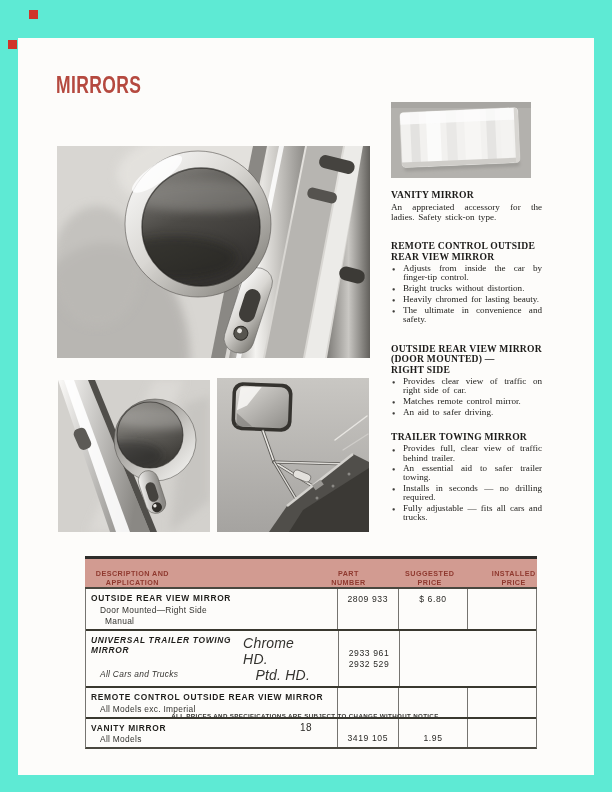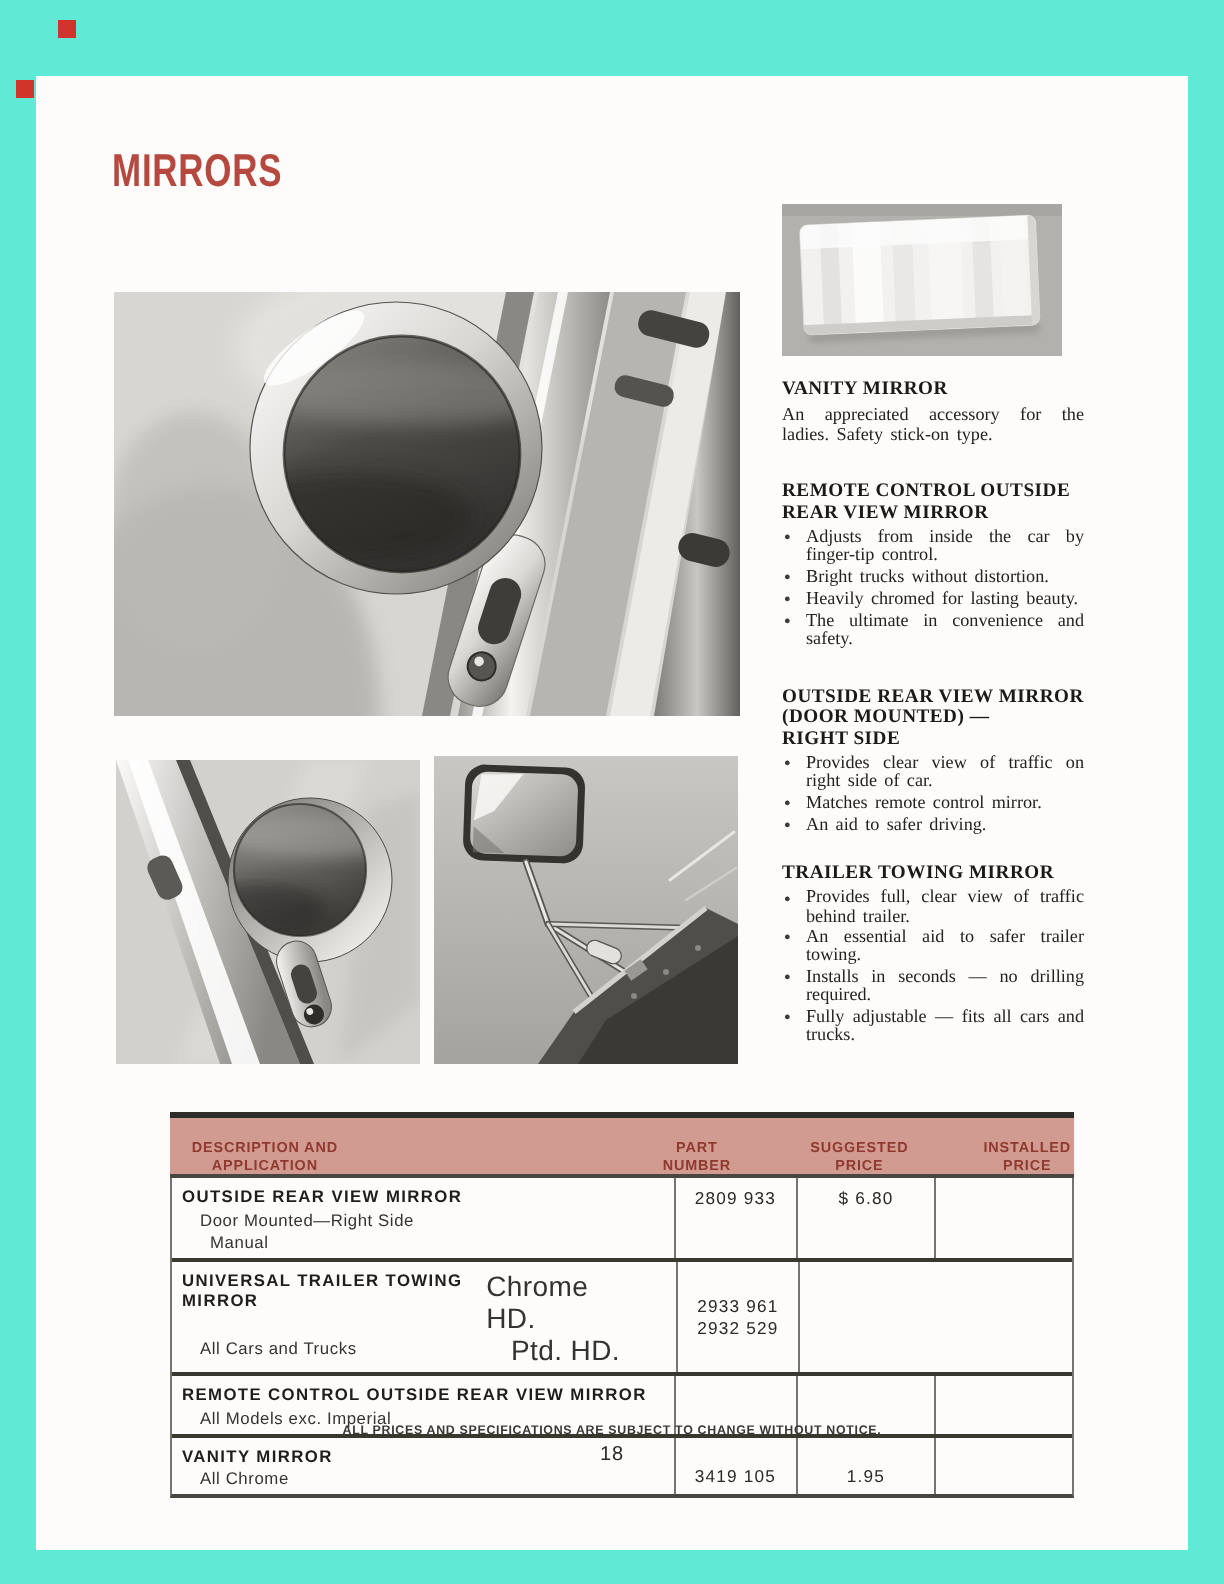--- a/index.html
+++ b/index.html
@@ -49,21 +49,21 @@
   .t-body { border-left:1px solid #767470; border-right:1px solid #767470; border-bottom:2px solid #49473f; background:#fdfcfa; }
   .row { display:flex; }
   .row.sep-thick { border-top:2.5px solid #39382f; }
   .row.sep-thin  { border-top:2px solid #39382f; }
   .c-desc { width:252px; box-sizing:border-box; padding:4px 0 3px 5px; }
   .c-part, .c-sugg, .c-inst { box-sizing:border-box; border-left:1px solid #767470;
       display:flex; flex-direction:column; justify-content:center; align-items:center; }
   .c-part { width:61px; } .c-sugg { width:70px; } .c-inst { width:69px; }
   .row-title { font-weight:bold; font-size:8.4px; letter-spacing:.7px; color:#1f1e1b; }
   .row-sub { font-size:8.4px; letter-spacing:.3px; color:#34332f; padding-left:9px; margin-top:1.5px; }
-  .dline { display:flex; justify-content:space-between; padding-right:28px; }
+  .dline { display:flex; justify-content:space-between; padding-right:28px;font-style:italic; }
   .variant { font-size:14px; letter-spacing:.2px; color:#34332f; font-weight:normal; }
   .num { font-size:8.6px; letter-spacing:.6px; color:#2a2926; line-height:11px; }
   .r1 { min-height:39px; } .r2 { min-height:31px; } .r3 { min-height:22px; } .r4 { min-height:23px; }
   .r1 .c-part, .r1 .c-sugg { justify-content:flex-end; padding-bottom:24px; }
   .r4 .c-part, .r4 .c-sugg { justify-content:flex-end; padding-bottom:3px; }
 
   .footer { position:absolute; left:0; right:0; top:712px; text-align:center;
             font-size:6.2px; font-weight:600; letter-spacing:.35px; color:#393834; }
   .pagenum { position:absolute; left:0; right:0; top:722px; text-align:center;
              font-size:10px; letter-spacing:.5px; color:#2c2b28; }
@@ -367,21 +367,21 @@
           <div class="row-sub">All Models exc. Imperial</div>
         </div>
         <div class="c-part"></div>
         <div class="c-sugg"></div>
         <div class="c-inst"></div>
       </div>
 
       <div class="row r4 sep-thin">
         <div class="c-desc">
           <div class="row-title">VANITY MIRROR</div>
-          <div class="row-sub">All Chrome</div>
+          <div class="row-sub">All Models</div>
         </div>
         <div class="c-part">
             <div class="num">3419 105</div>
           </div>
         <div class="c-sugg">
             <div class="num">1.95</div>
           </div>
         <div class="c-inst"></div>
       </div>
 

